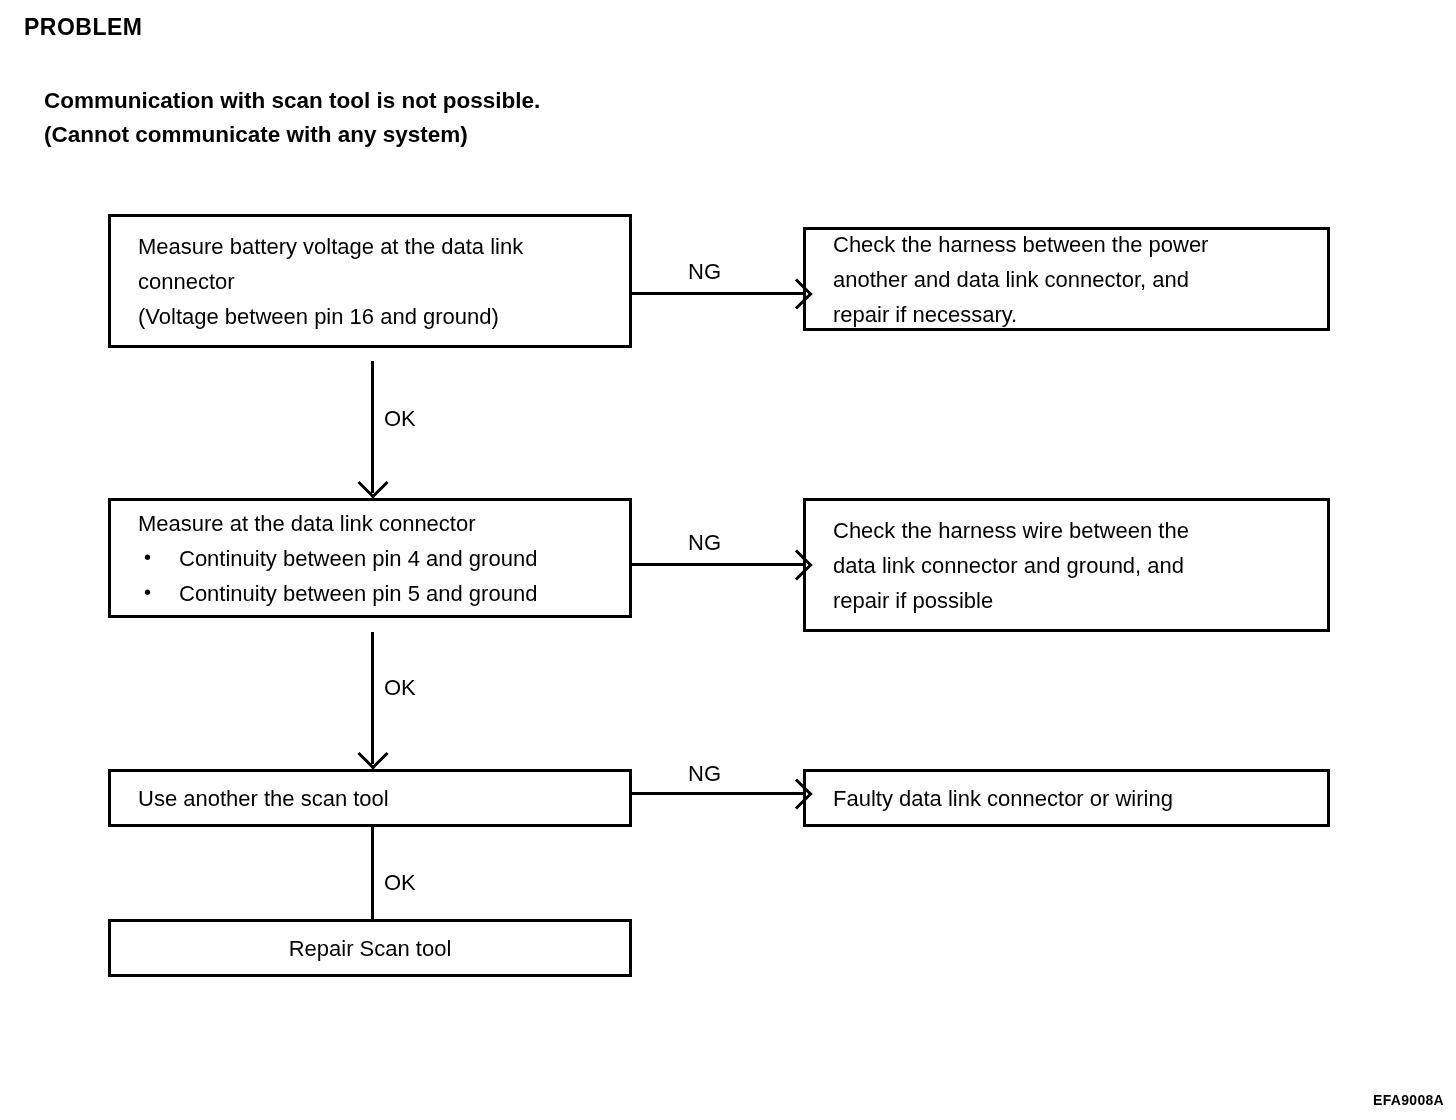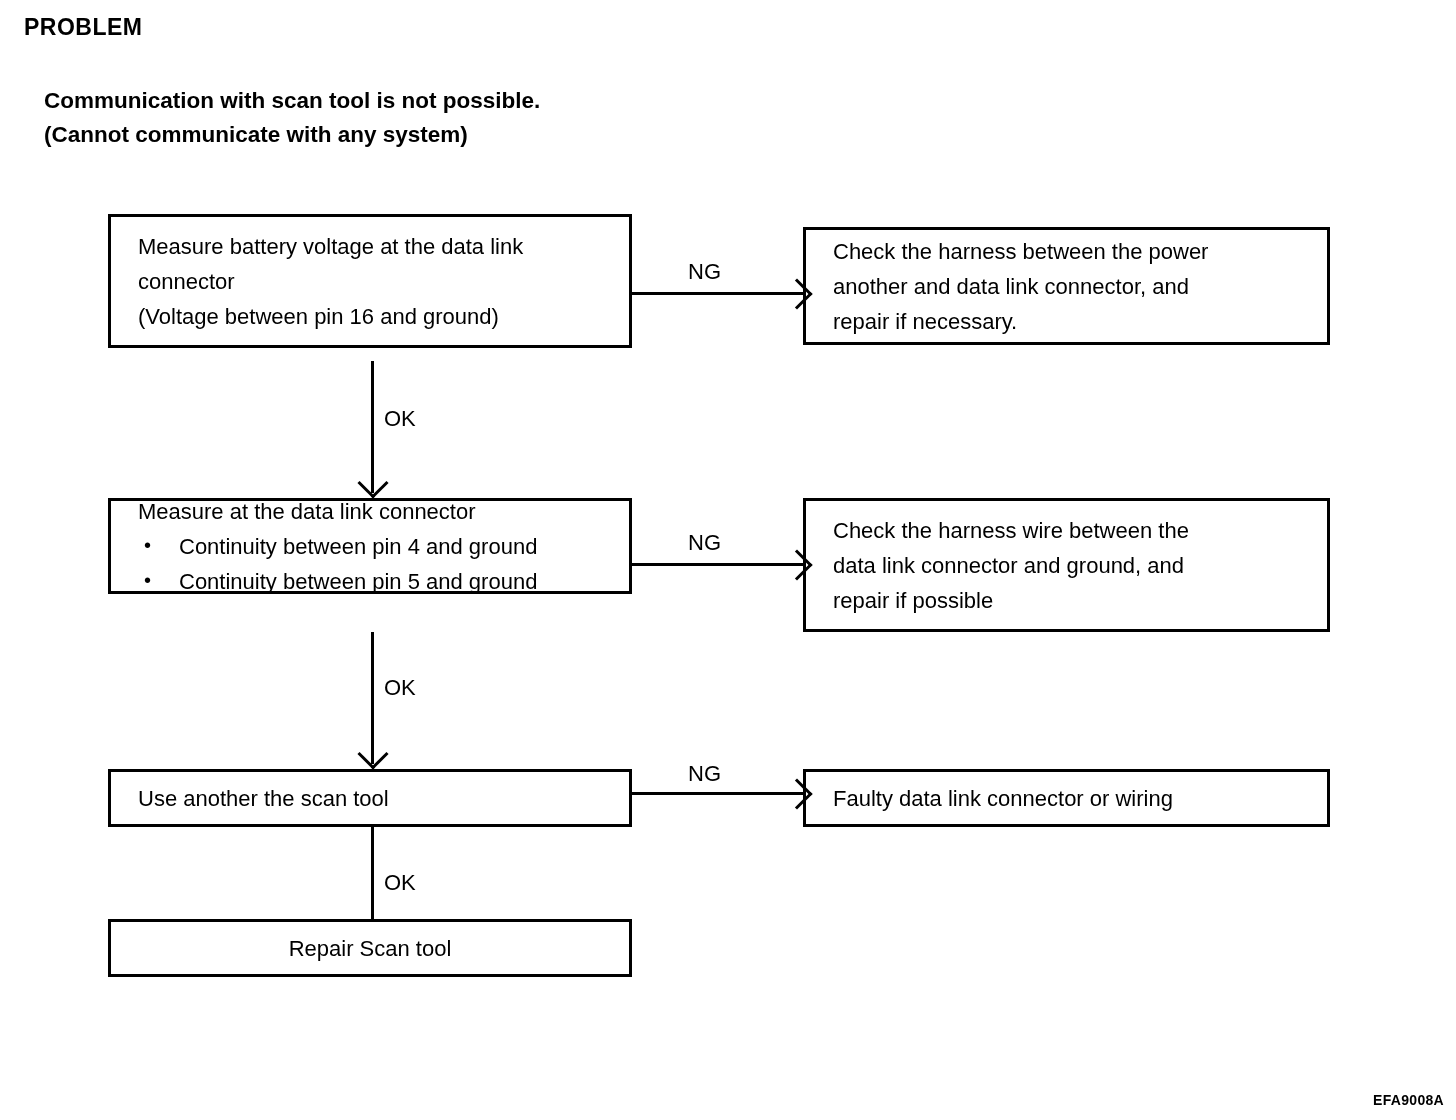--- a/index.html
+++ b/index.html
@@ -72,22 +72,22 @@
   .bullets li::before {
     content: "\2022";
     position: absolute;
     left: 6px;
     top: -1px;
     font-size: 20px;
   }
 
   
   #box-measure-battery { left: 108px; top: 214px;  width: 524px; height: 134px; }
-  #box-check-power     { left: 803px; top: 227px;  width: 527px; height: 118px; }
-  #box-measure-dlc     { left: 108px; top: 498px;  width: 524px; height: 96px; }
+  #box-check-power     { left: 803px; top: 227px;  width: 527px; height: 104px; }
+  #box-measure-dlc     { left: 108px; top: 498px;  width: 524px; height: 120px; }
   #box-check-ground    { left: 803px; top: 498px;  width: 527px; height: 134px; }
   #box-another-tool    { left: 108px; top: 769px;  width: 524px; height: 58px;  }
   #box-faulty-dlc      { left: 803px; top: 769px;  width: 527px; height: 58px;  }
   #box-repair-tool     { left: 108px; top: 919px;  width: 524px; height: 58px;  }
 
   
   .h-arrow {
     position: absolute;
     height: 3px;
     background: #000;

